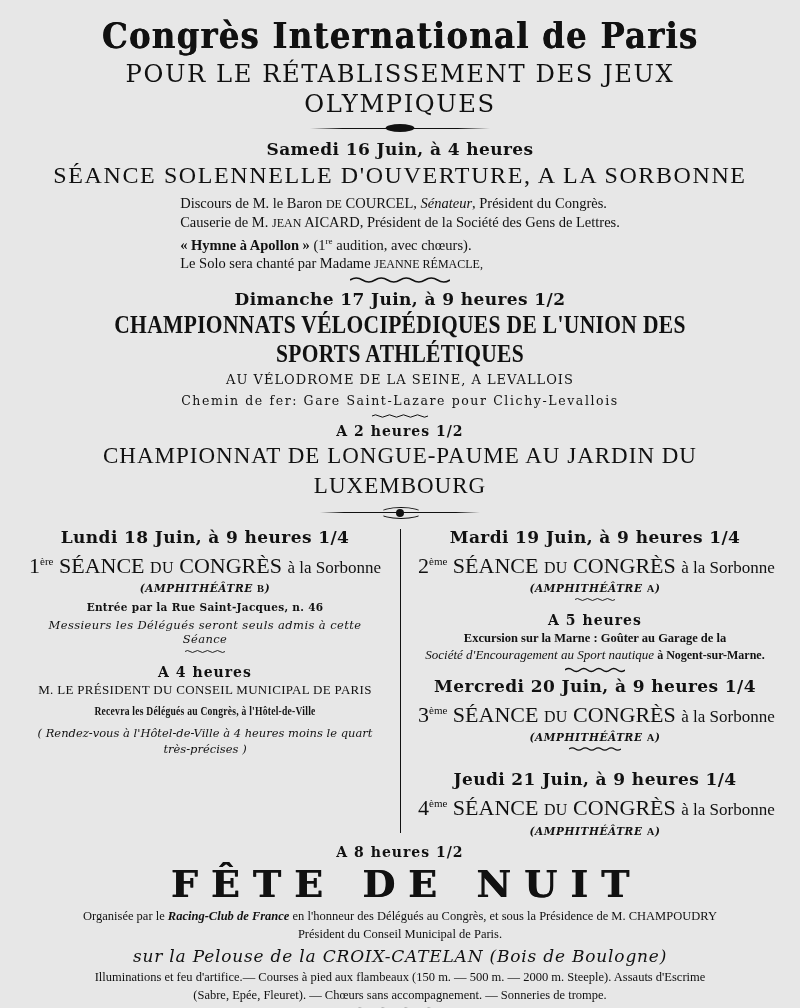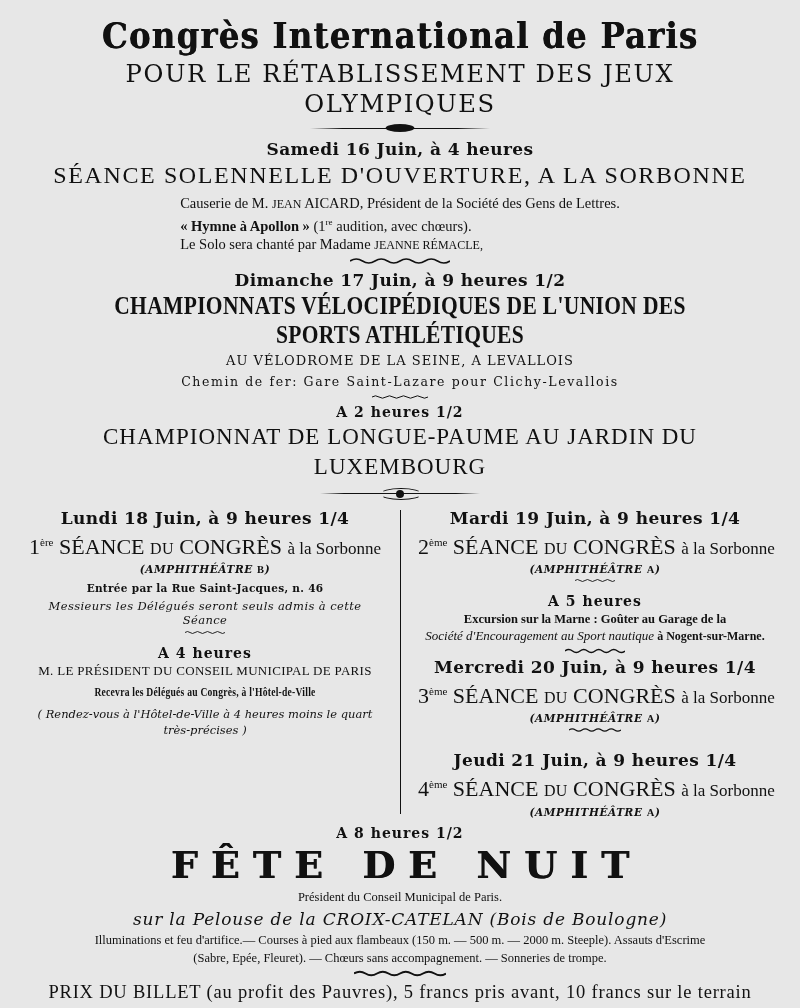--- a/index.html
+++ b/index.html
@@ -282,20 +282,21 @@
   <div class="title1">Congrès International de Paris</div>
   <div class="title2">POUR LE RÉTABLISSEMENT DES JEUX OLYMPIQUES</div>
 
   <div class="orn"></div>
 
   
   <div class="daterow">Samedi 16 Juin, à 4 heures</div>
   <div class="bigline-wide">SÉANCE SOLENNELLE D'OUVERTURE, A LA SORBONNE</div>
 
   <div class="discours">
+    <div><span>Discours de M. le Baron </span><span class="sc" style="font-size:12px">DE</span><span> COURCEL, </span><span class="ital">Sénateur</span><span>, Président du Congrès.</span></div>
     <div><span>Causerie de M. </span><span style="font-size:12px">JEAN</span><span> AICARD, Président de la Société des Gens de Lettres.</span></div>
     <div><span class="bold">« Hymne à Apollon »</span><span> (1</span><sup style="font-size:9px">re</sup><span> audition, avec chœurs).</span></div>
     <div><span>Le Solo sera chanté par Madame </span><span style="font-size:12px">JEANNE RÉMACLE,</span></div>
   </div>
 
   <div class="wave">
     <svg width="100" height="7" viewBox="0 0 100 7">
         <path d="M0,4 Q6.25,0 12.5,4 T25,4 T37.5,4 T50,4 T62.5,4 T75,4 T87.5,4 T100,4" fill="none" stroke="#111" stroke-width="1.6"></path>
       </svg>
   </div>
@@ -379,20 +380,21 @@
       <div class="daterow" style="margin-top:16px">Jeudi 21 Juin, à 9 heures 1/4</div>
       <div class="seance"><span class="num">4</span><sup>ème</sup> <span>SÉANCE</span> <span class="du sc">DU</span> <span>CONGRÈS</span> <span class="ala">à la Sorbonne</span></div>
       <div class="amph"><span>(AMPHITHÉÂTRE</span> <span class="letter bold">A</span><span>)</span></div>
     </div>
   </div>
 
   
   <div class="hours" style="margin-top:7px">A 8 heures 1/2</div>
   <div class="fete">FÊTE DE NUIT</div>
 
+  <div class="org"><span>Organisée par le </span><span class="rc">Racing-Club de France</span><span> en l'honneur des Délégués au Congrès, et sous la Présidence de M. CHAMPOUDRY</span></div>
   <div class="org">Président du Conseil Municipal de Paris.</div>
   <div class="pelouse">sur la Pelouse de la CROIX-CATELAN (Bois de Boulogne)</div>
   <div class="illum">Illuminations et feu d'artifice.— Courses à pied aux flambeaux (150 m. — 500 m. — 2000 m. Steeple). Assauts d'Escrime</div>
   <div class="illum">(Sabre, Epée, Fleuret). — Chœurs sans accompagnement. — Sonneries de trompe.</div>
 
   <div class="wave">
     <svg width="92" height="8" viewBox="0 0 92 8">
         <path d="M0,4.5 Q5.75,1 11.5,4.5 T23,4.5 T34.5,4.5 T46,4.5 T57.5,4.5 T69,4.5 T80.5,4.5 T92,4.5" fill="none" stroke="#111" stroke-width="2"></path>
       </svg>
   </div>

